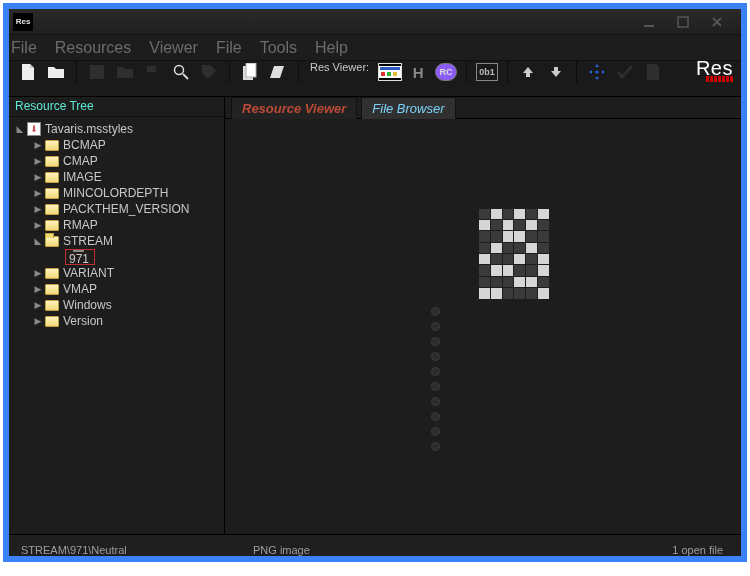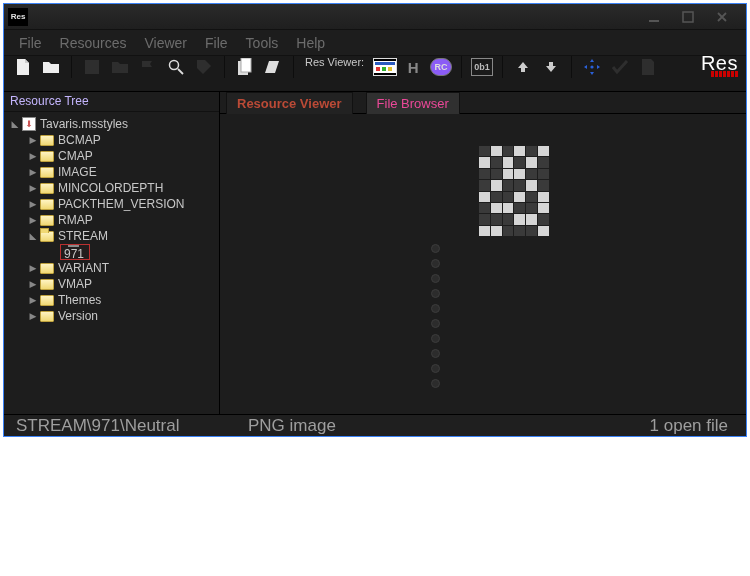--- a/index.html
+++ b/index.html
@@ -1,19 +1,19 @@
 <!DOCTYPE html>
 <html><head>
 <meta charset="utf-8">
 <style>
   * { box-sizing: border-box; margin: 0; padding: 0; font-family: "Segoe UI", Tahoma, sans-serif; }
   body { background: #fff; width: 750px; height: 576px; overflow: hidden; }
   .window {
-    width: 744px; height: 434px; margin: 3px;
-    background: #1d1d1d; border: 1px solid #3b82f6; position: relative;
+    width: 744px; height: 559px; margin: 3px;
+    background: #1d1d1d; border: 6px solid #3b82f6; position: relative;
     display: flex; flex-direction: column;
   }
   
   .titlebar {
     height: 26px; background: linear-gradient(#2a2a2a, #1f1f1f);
     display: flex; align-items: center; color: #7a7a7a; font-size: 13px;
     padding-left: 4px; font-weight: 600;
     border-bottom: 1px solid #111;
   }
   .titlebar .logo {
@@ -24,21 +24,21 @@
   .titlebar .wincontrols {
     margin-left: auto; display: flex; gap: 14px; padding-right: 14px;
   }
   .titlebar .wincontrols span {
     width: 20px; height: 16px; display: inline-flex; align-items: center; justify-content: center;
     color: #555;
   }
   
   .menubar {
     height: 26px; display: flex; align-items: center; gap: 18px;
-    padding-left: 15px; color: #6c6c6c; font-size: 14px;
+    padding-left: 2px; color: #6c6c6c; font-size: 16px;
     border-bottom: 1px solid #111;
   }
   .menubar span { cursor: default; }
   
   .toolbar {
     height: 36px; background: #1a1a1a; border-bottom: 1px solid #000;
     display: flex; padding: 0 8px; gap: 6px;
   }
   .tbtn {
     width: 22px; height: 22px; display: inline-flex; align-items: center; justify-content: center;
@@ -60,21 +60,21 @@
   }
   .toolbar .reslogo .bars { display:flex; gap:1px; justify-content:flex-end; margin-top:1px;}
   .toolbar .reslogo .bars i { width:3px; height:6px; background:#c00; display:block; }
   
   .body { flex: 1; display: flex; overflow: hidden; }
   .treepanel {
     width: 216px; background: #1d1d1d; border-right: 1px solid #000;
     display: flex; flex-direction: column;
   }
   .treepanel .header {
-    height: 20px; padding: 2px 6px; color: #c4b5fd; font-size: 12px;
+    height: 20px; padding: 2px 6px; color: #5eead4; font-size: 12px;
     background: #1d1d1d; border-bottom: 1px solid #111;
   }
   .tree {
     flex: 1; overflow: auto; padding: 4px 0; color: #c8c8c8; font-size: 12px;
   }
   .node { display: flex; align-items: center; height: 16px; padding: 1px 0; white-space: nowrap; }
   .node .indent { display:inline-block; }
   .node .exp {
     width: 10px; color: #888; font-size: 9px; text-align: center;
   }
@@ -94,27 +94,27 @@
   .root-icon {
     width: 14px; height: 14px; background: #fff; border: 1px solid #888;
     margin: 0 4px 0 2px; display:inline-flex; align-items:center; justify-content:center;
     font-size:9px; color:#c55;
   }
   .node.highlight { outline: 1.5px solid #bb3030; outline-offset: -1px; background: rgba(180,40,40,0.04); flex-direction: column; }
   
   .rightarea { flex: 1; display: flex; flex-direction: column; background: #1d1d1d; }
   .tabs {
     height: 22px; display: flex; align-items: flex-start; background: #1d1d1d;
-    border-bottom: 1px solid #000; padding-left: 6px; gap: 13px;
+    border-bottom: 1px solid #000; padding-left: 6px; gap: 4px; font-style: italic;
   }
   .tab {
     padding: 3px 10px; font-size: 13px; color: #bb4a36; font-weight: 600;
     background: #222; border: 1px solid #111; border-bottom: none;
   }
-  .tab.inactive { color: #ec4899; background: #303030; font-weight: normal; }
+  .tab.inactive { color: #7dd3fc; background: #303030; font-weight: normal; }
   .content {
     flex: 1; background: #1d1d1d; position: relative; overflow: hidden;
     display:flex; align-items:center; justify-content:center;
   }
   
   .preview {
     width: 140px; height: 260px; position: relative;
   }
   .preview .sprite {
     position:absolute; right:4px; top:12px; width:70px; height:90px;
@@ -124,21 +124,21 @@
   .preview .sprite i.l { background:#d6d6d6; }
   .preview .dots {
     position:absolute; left:18px; top:110px; display:flex; flex-direction:column; gap:6px;
   }
   .preview .dots i {
     width:9px; height:9px; border-radius:50%; background:#2c2c2c; border:1px solid #3c3c3c;
   }
   
   .statusbar {
     height: 22px; background: #1f1f1f; border-top: 1px solid #000;
-    display: flex; align-items: flex-end; color: #9e9e9e; font-size: 17px;
+    display: flex; align-items: flex-end; color: #9e9e9e; font-size: 11px;
   }
   .statusbar .cell { padding: 0 12px; }
   .statusbar .cell.path { width: 232px; }
   .statusbar .cell.type { width: 122px; }
   .statusbar .cell.dim { flex: 0 0 auto; }
   .statusbar .cell.right { margin-left: auto; padding-right: 18px; }
   svg { display:block; }
 </style>
 </head>
 <body>
@@ -359,21 +359,21 @@
         <div class="node">
           <span class="indent" style="width:24px"></span>
           <span class="exp">▶</span>
           <span class="folder-icon"></span>
           <span>VMAP</span>
         </div>
         <div class="node">
           <span class="indent" style="width:24px"></span>
           <span class="exp">▶</span>
           <span class="folder-icon"></span>
-          <span>Themes</span>
+          <span>Windows</span>
         </div>
         <div class="node">
           <span class="indent" style="width:24px"></span>
           <span class="exp">▶</span>
           <span class="folder-icon"></span>
           <span>Version</span>
         </div>
       </div>
     </div>
 

